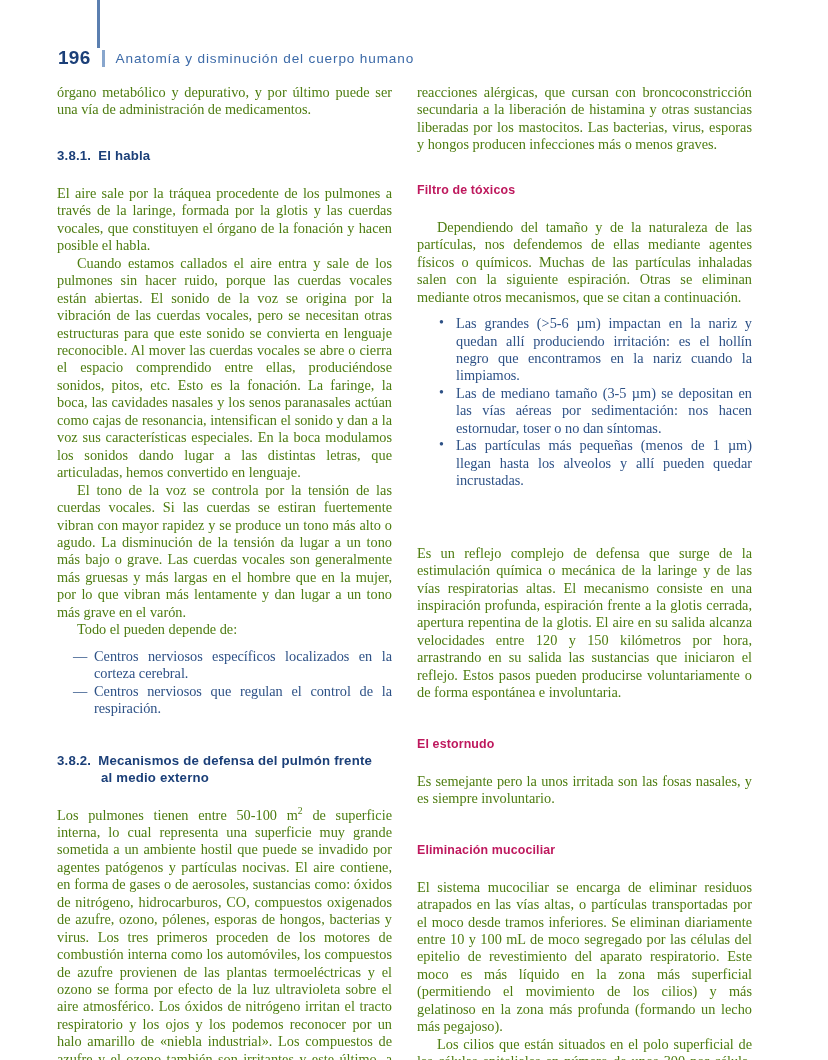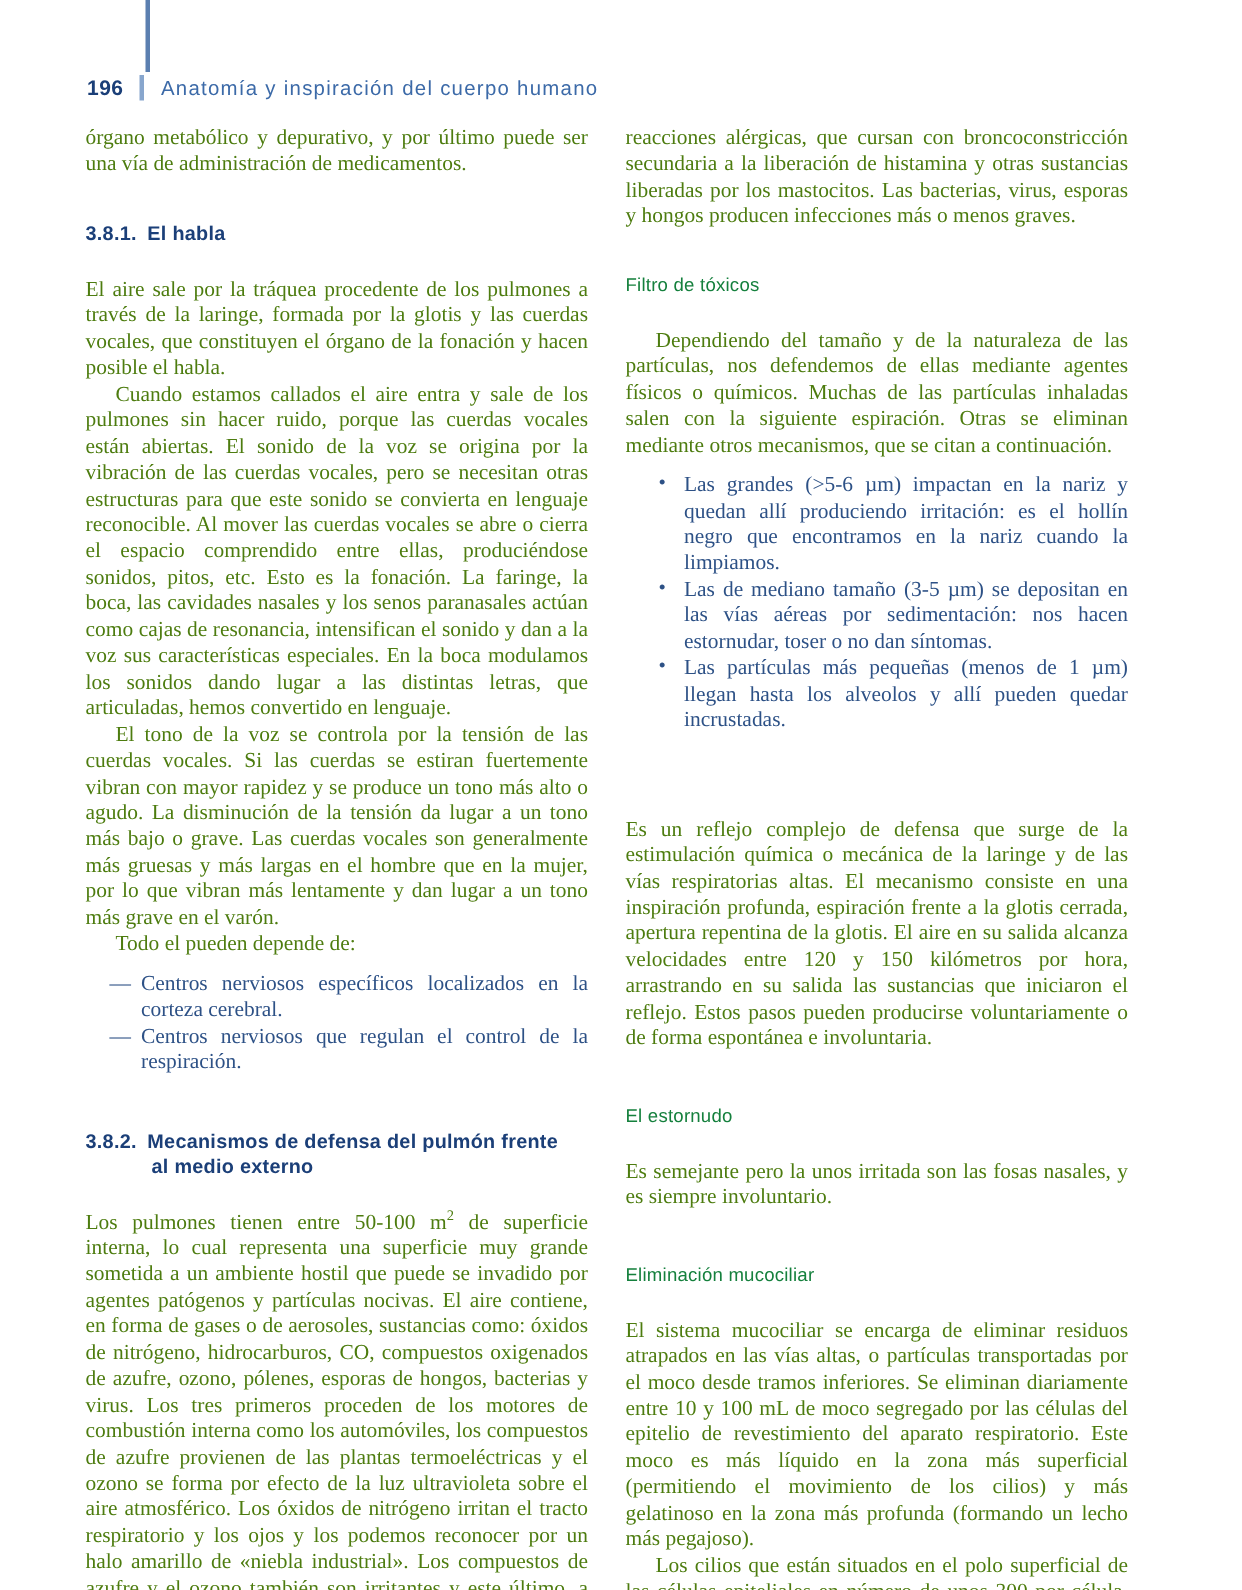--- a/index.html
+++ b/index.html
@@ -37,21 +37,21 @@
     left: 58px;
     top: 46px;
     width: 700px;
     height: 24px;
     display: flex;
     align-items: center;
   }
   .runhead .folio {
     font-family: "Liberation Sans", sans-serif;
     font-weight: bold;
-    font-size: 14px;
+    font-size: 19px;
     color: #1b3f78;
     letter-spacing: 0.3px;
   }
   .runhead .head-sep {
     width: 3px;
     height: 17px;
     background: #88a6cd;
     margin: 0 11px 0 11px;
     display: inline-block;
   }
@@ -100,23 +100,23 @@
     color: #1b3f78;
     letter-spacing: 0.2px;
     line-height: 17px;
   }
   h3.sec .sec-num { margin-right: 7px; margin-top: 36px; }
   h3.sec .sec-cont { display: block; padding-left: 44px; }
 
   h4.sub {
     margin: 0;
     font-family: "Liberation Sans", sans-serif;
-    font-weight: normal;
+    font-weight: bold;
     font-size: 12.4px;
-    color: #15803d;
+    color: #be185d;
     letter-spacing: 0.15px;
     line-height: 16px;
   }
 
   .gap-lg  { height: 28px; }
   .gap-md  { height: 21px; }
   .gap-xs  { height: 9px; }
   .gap-xl  { height: 34px; }
 
   
@@ -159,21 +159,21 @@
 </head>
 <body>
 
 <div class="page">
 
   <div class="top-rule"></div>
 
   <div class="runhead">
     <span class="folio">196</span>
     <span class="head-sep"></span>
-    <span class="runtitle">Anatomía y inspiración del cuerpo humano</span>
+    <span class="runtitle">Anatomía y disminución del cuerpo humano</span>
   </div>
 
   <div class="col col-left">
 
     <p class="body">órgano metabólico y depurativo, y por último puede ser una vía de administración de medicamentos.</p>
 
     <div class="gap-lg"></div>
 
     <h3 class="sec">
       <span class="sec-num">3.8.1.</span><span>El habla</span>

